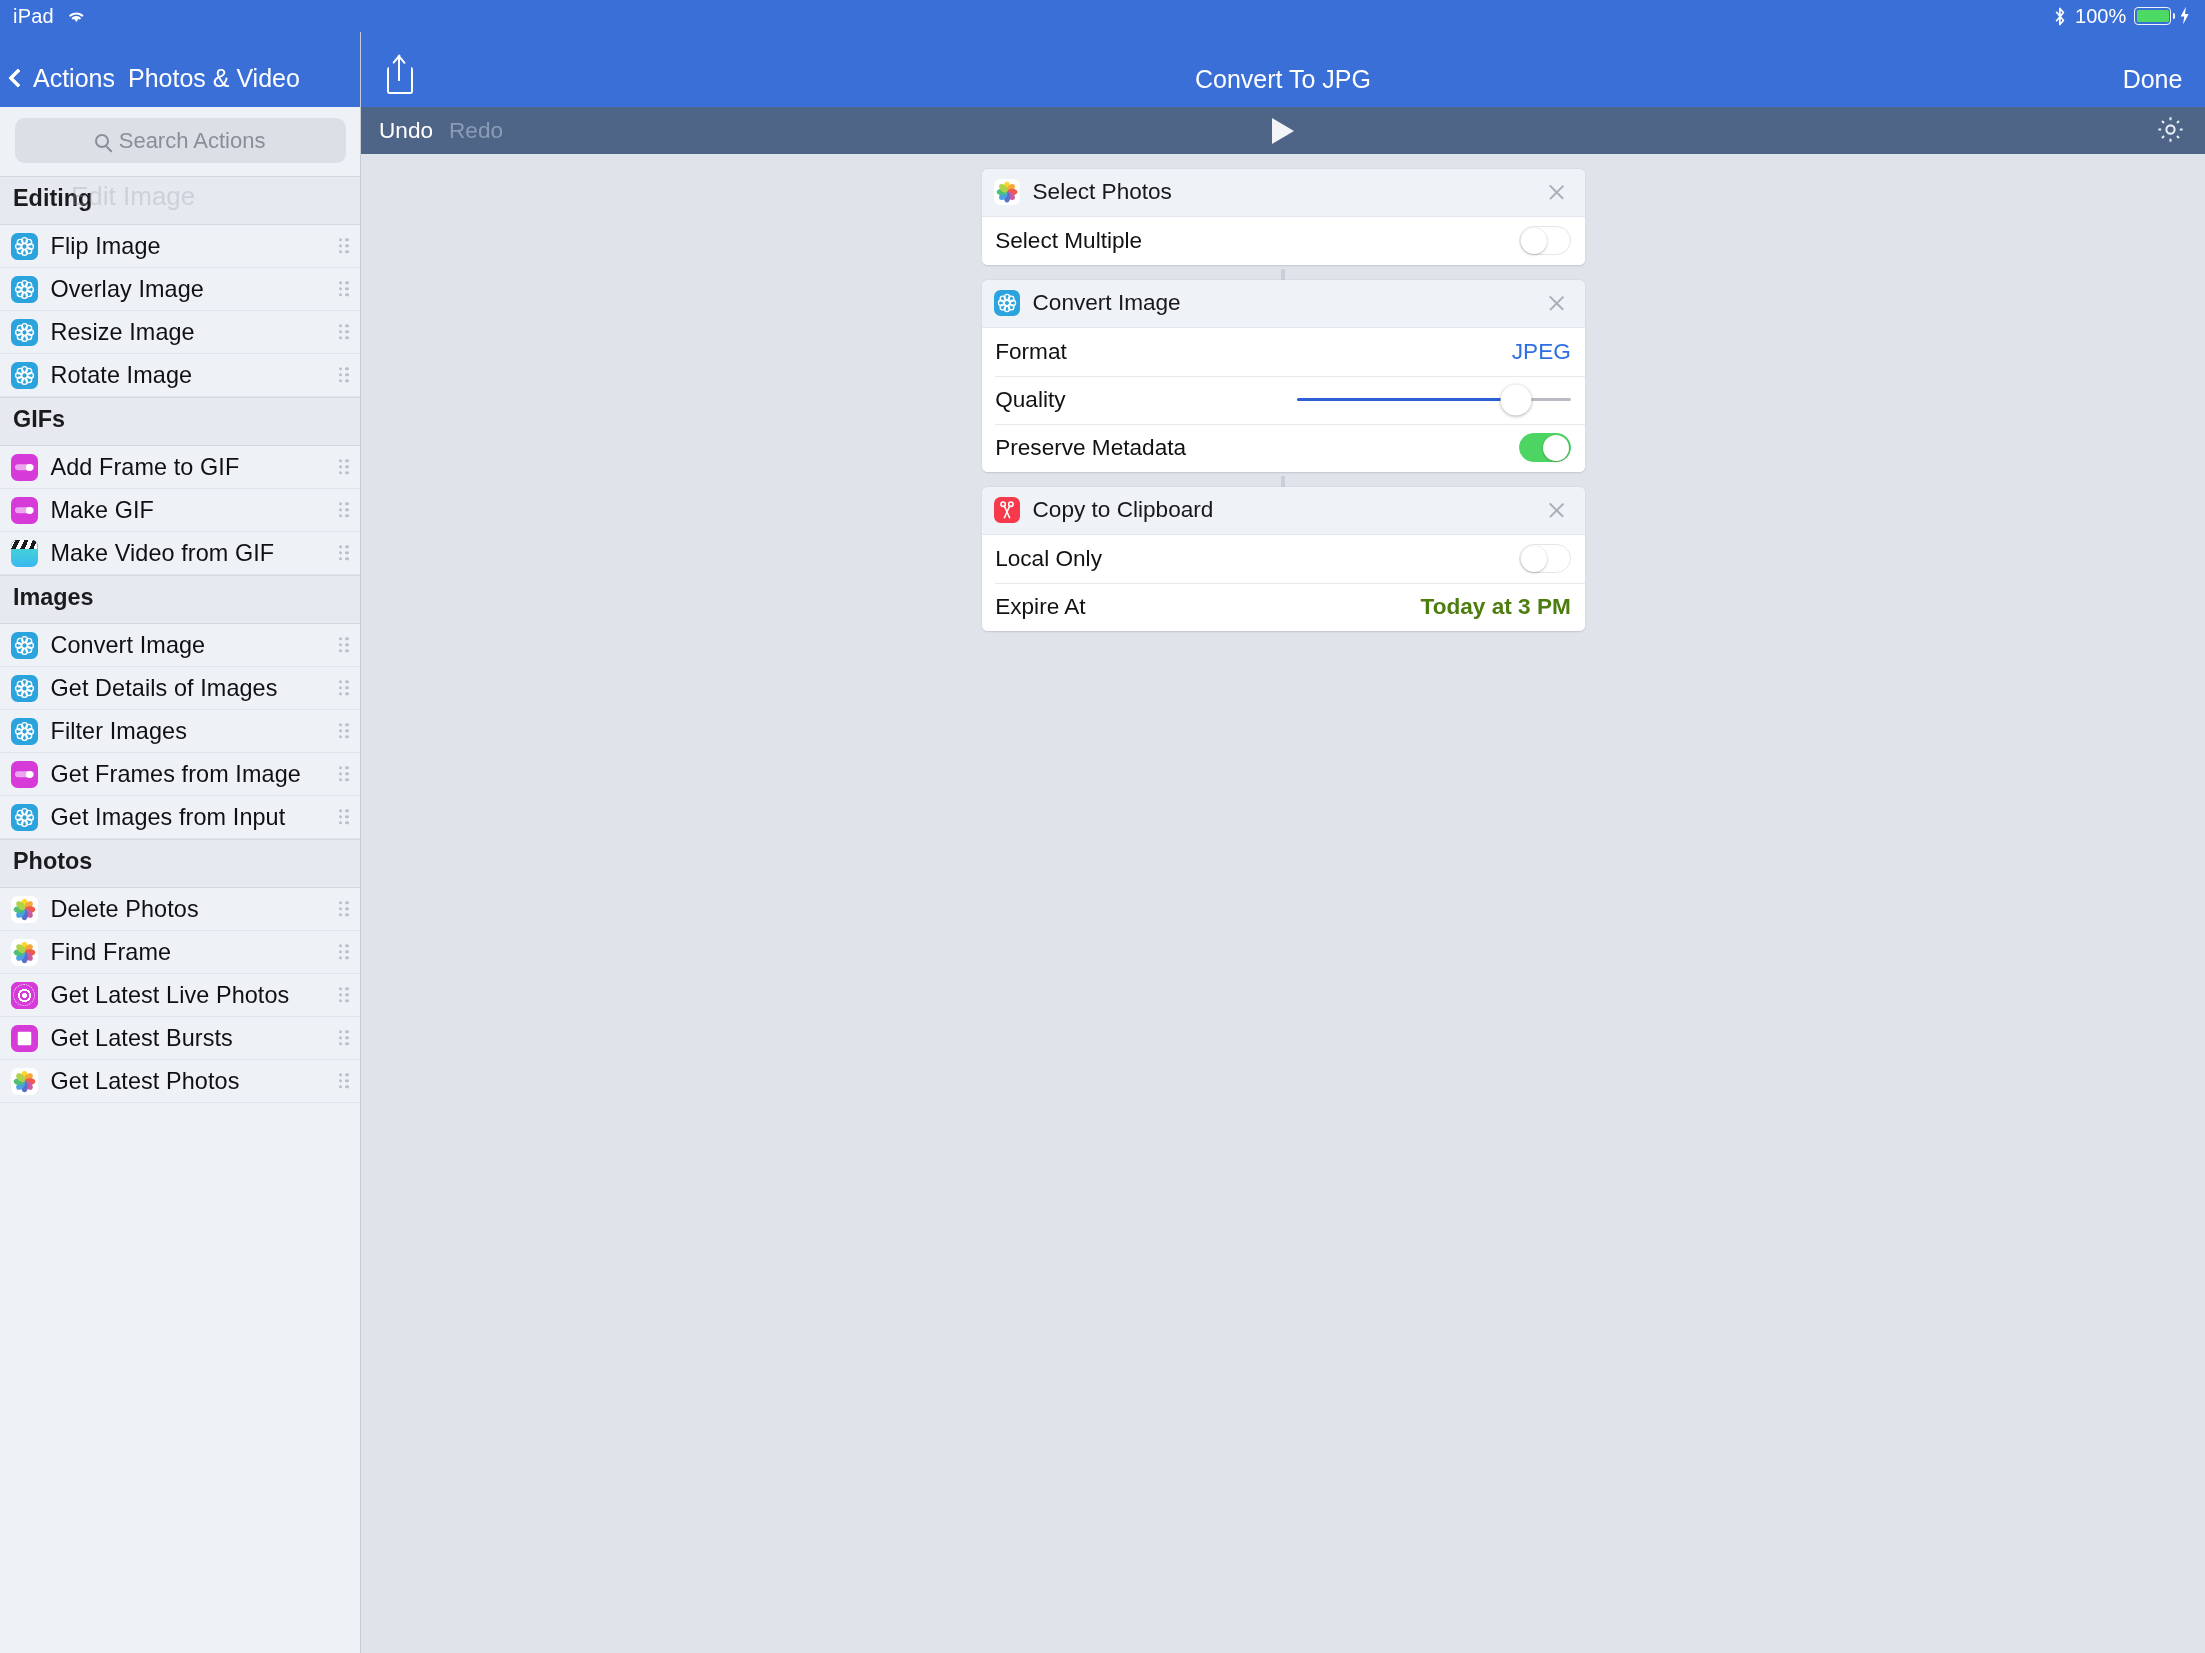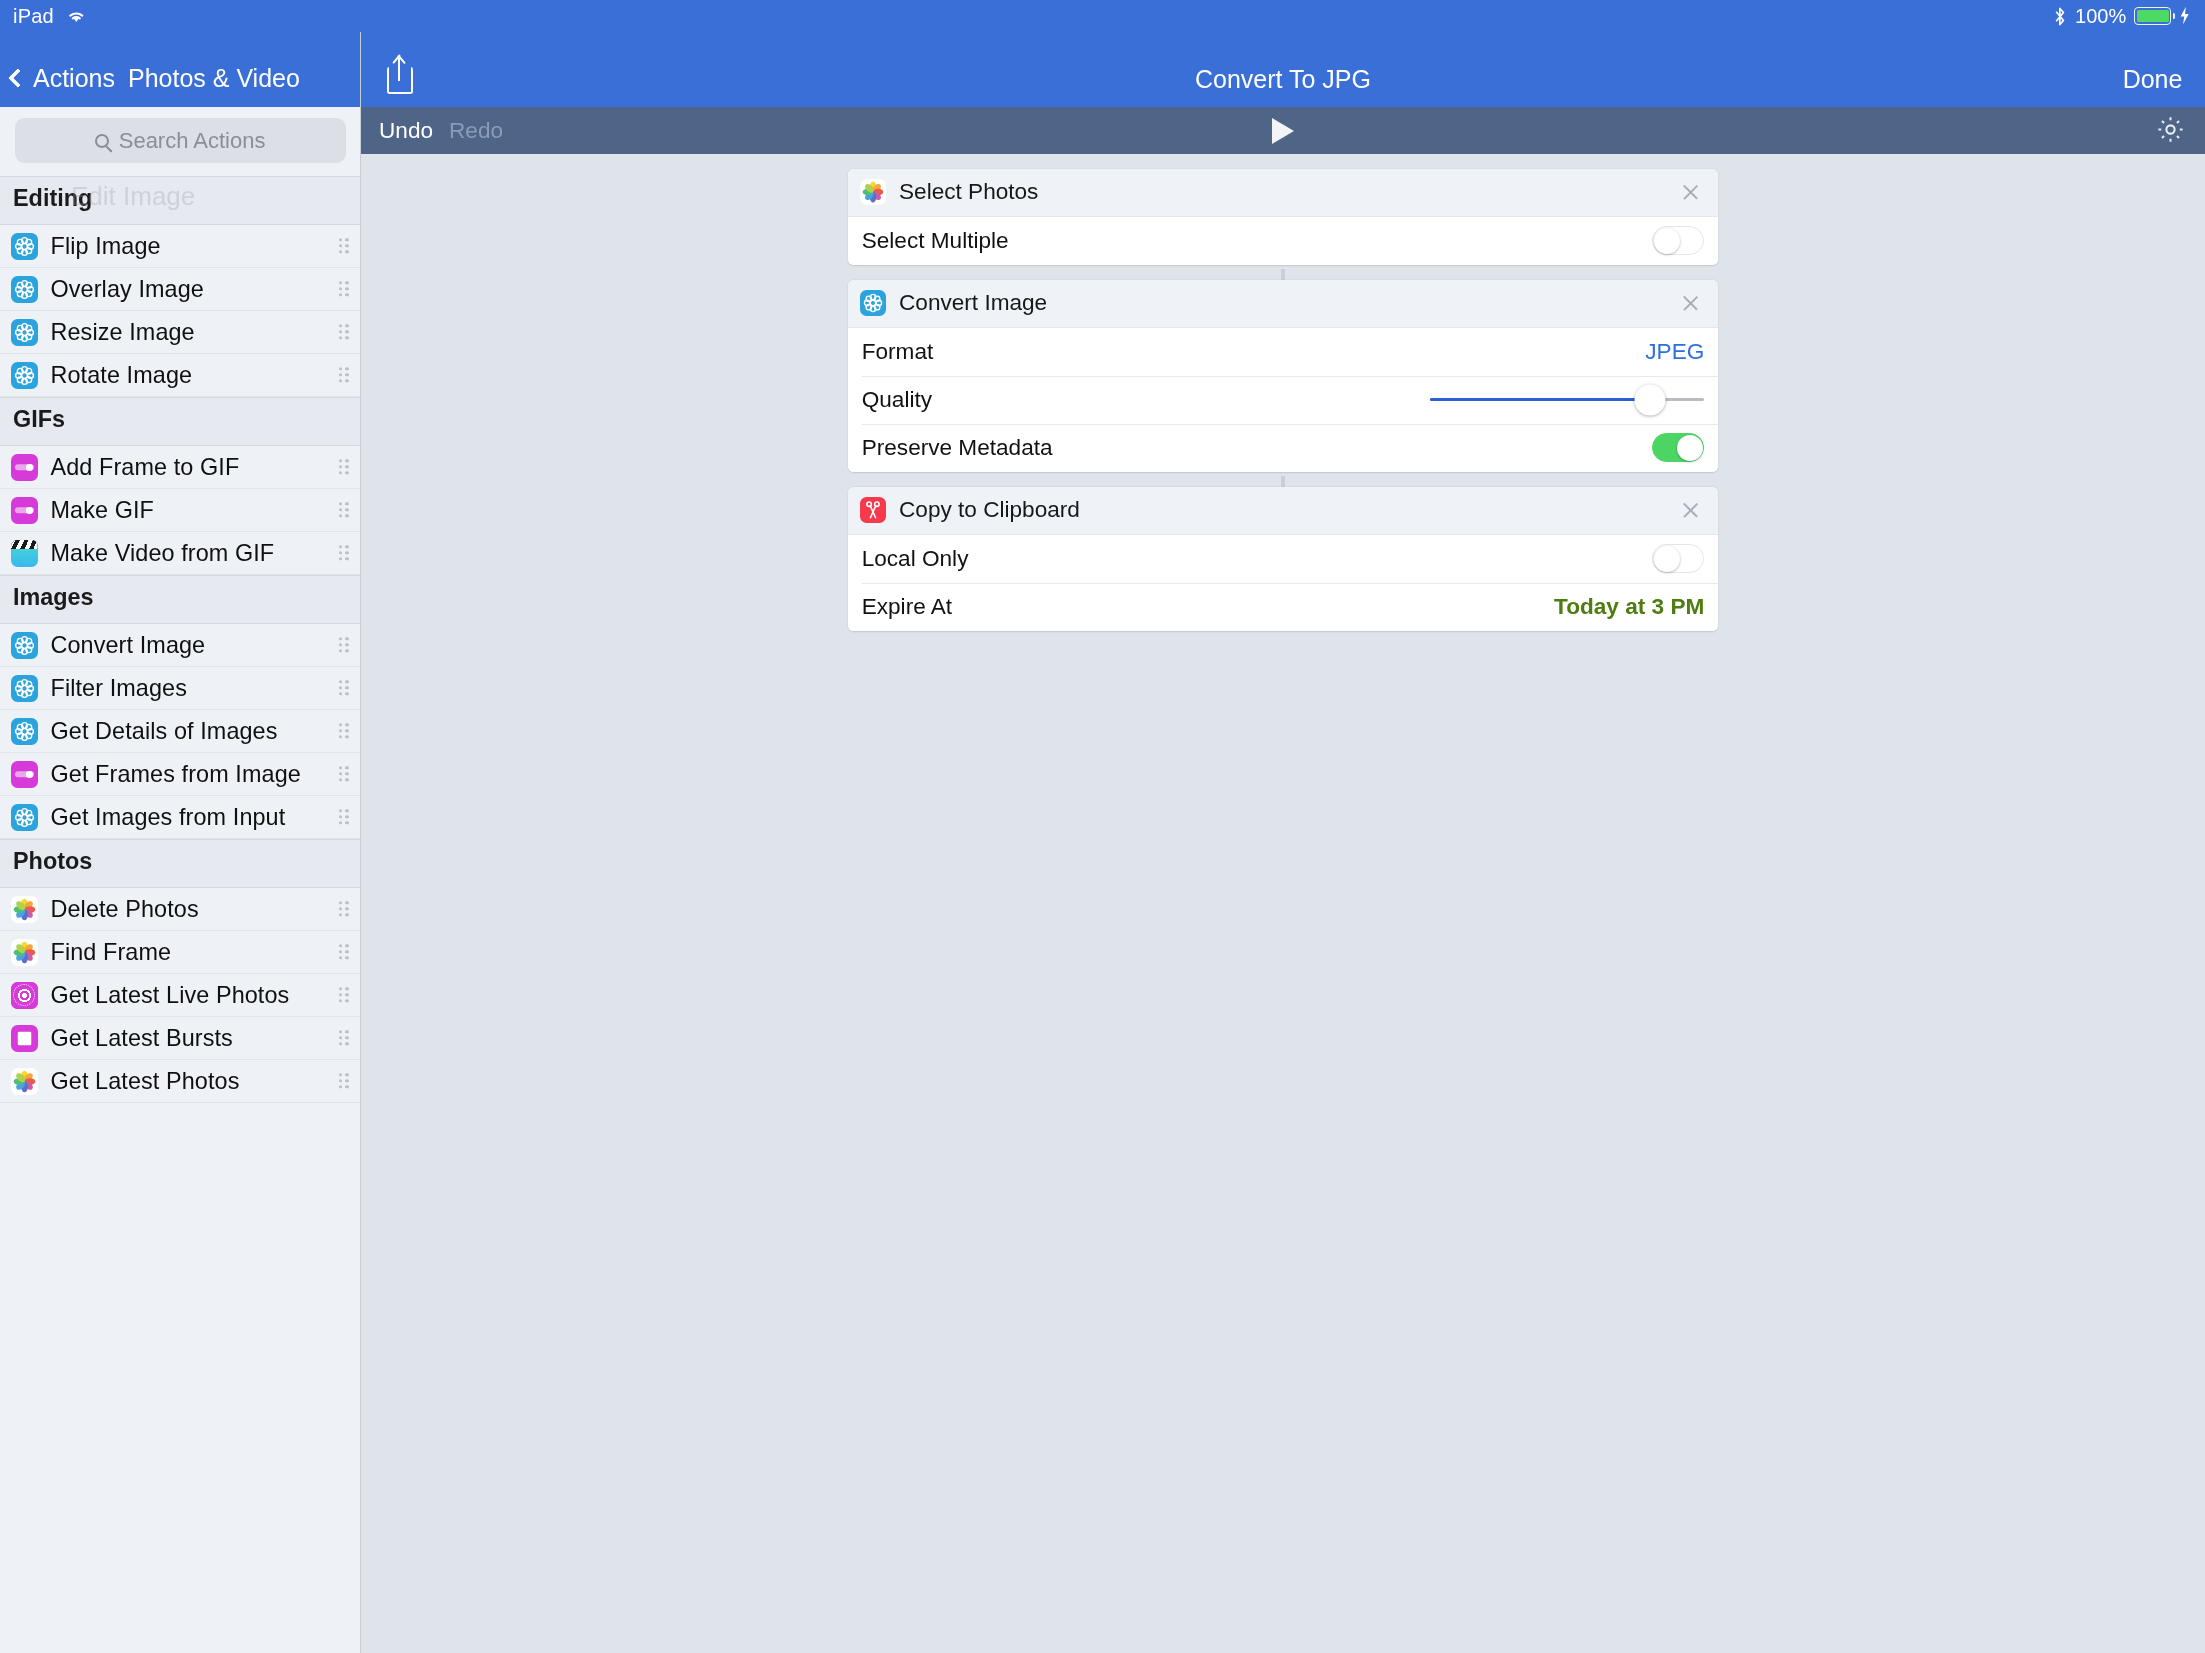--- a/index.html
+++ b/index.html
@@ -167,21 +167,21 @@
   .undo { margin-left: 18px; font-size: 22.6px; color: #fff; cursor: pointer; }
   .redo { margin-left: 16px; font-size: 22.6px; color: #8b9bb5; cursor: pointer; }
   .play {
     position: absolute; left: 50%; top: 50%; transform: translate(-50%,-50%);
     width: 0; height: 0; border-left: 22.6px solid #f2f4f8;
     border-top: 13.7px solid transparent; border-bottom: 13.7px solid transparent; cursor: pointer;
   }
   .gear { position: absolute; right: 19.4px; top: 50%; transform: translateY(-50%); cursor: pointer; }
 
   .canvas { flex: 1; padding: 14.5px 0 0 0; overflow: hidden; }
-  .cards { width: 870px; margin: 0 auto; }
+  .cards { width: 603px; margin: 0 auto; }
   .card {
     background: #fbfcfd; border-radius: 5.7px; margin-bottom: 12px;
     box-shadow: 0 0.8px 1.6px rgba(40,50,70,.16);
     overflow: hidden;
   }
   .card-head {
     height: 48px; background: #eff2f6; display: flex; align-items: center;
     padding: 0 0 0 12px; position: relative; border-bottom: 0.8px solid #e3e7ee;
   }
   .card-ico { width: 26px; height: 26px; border-radius: 6.5px; flex: none; position: relative; overflow: hidden; }
@@ -447,21 +447,21 @@
                 <circle cx="20" cy="29" r="4.2"></circle>
                 <circle cx="11" cy="20" r="4.2"></circle>
                 <circle cx="29" cy="20" r="4.2"></circle>
                 <circle cx="13.6" cy="13.6" r="4.2"></circle>
                 <circle cx="26.4" cy="13.6" r="4.2"></circle>
                 <circle cx="13.6" cy="26.4" r="4.2"></circle>
                 <circle cx="26.4" cy="26.4" r="4.2"></circle>
               </g>
             </svg>
         </span>
-        <span class="row-label">Filter Images</span>
+        <span class="row-label">Get Details of Images</span>
         <span class="handle">
             <i></i>
             <i></i>
             <i></i>
             <i></i>
             <i></i>
             <i></i>
           </span>
       </div>
       <div class="row">
@@ -473,21 +473,21 @@
                 <circle cx="20" cy="29" r="4.2"></circle>
                 <circle cx="11" cy="20" r="4.2"></circle>
                 <circle cx="29" cy="20" r="4.2"></circle>
                 <circle cx="13.6" cy="13.6" r="4.2"></circle>
                 <circle cx="26.4" cy="13.6" r="4.2"></circle>
                 <circle cx="13.6" cy="26.4" r="4.2"></circle>
                 <circle cx="26.4" cy="26.4" r="4.2"></circle>
               </g>
             </svg>
         </span>
-        <span class="row-label">Get Details of Images</span>
+        <span class="row-label">Filter Images</span>
         <span class="handle">
             <i></i>
             <i></i>
             <i></i>
             <i></i>
             <i></i>
             <i></i>
           </span>
       </div>
       <div class="row">

